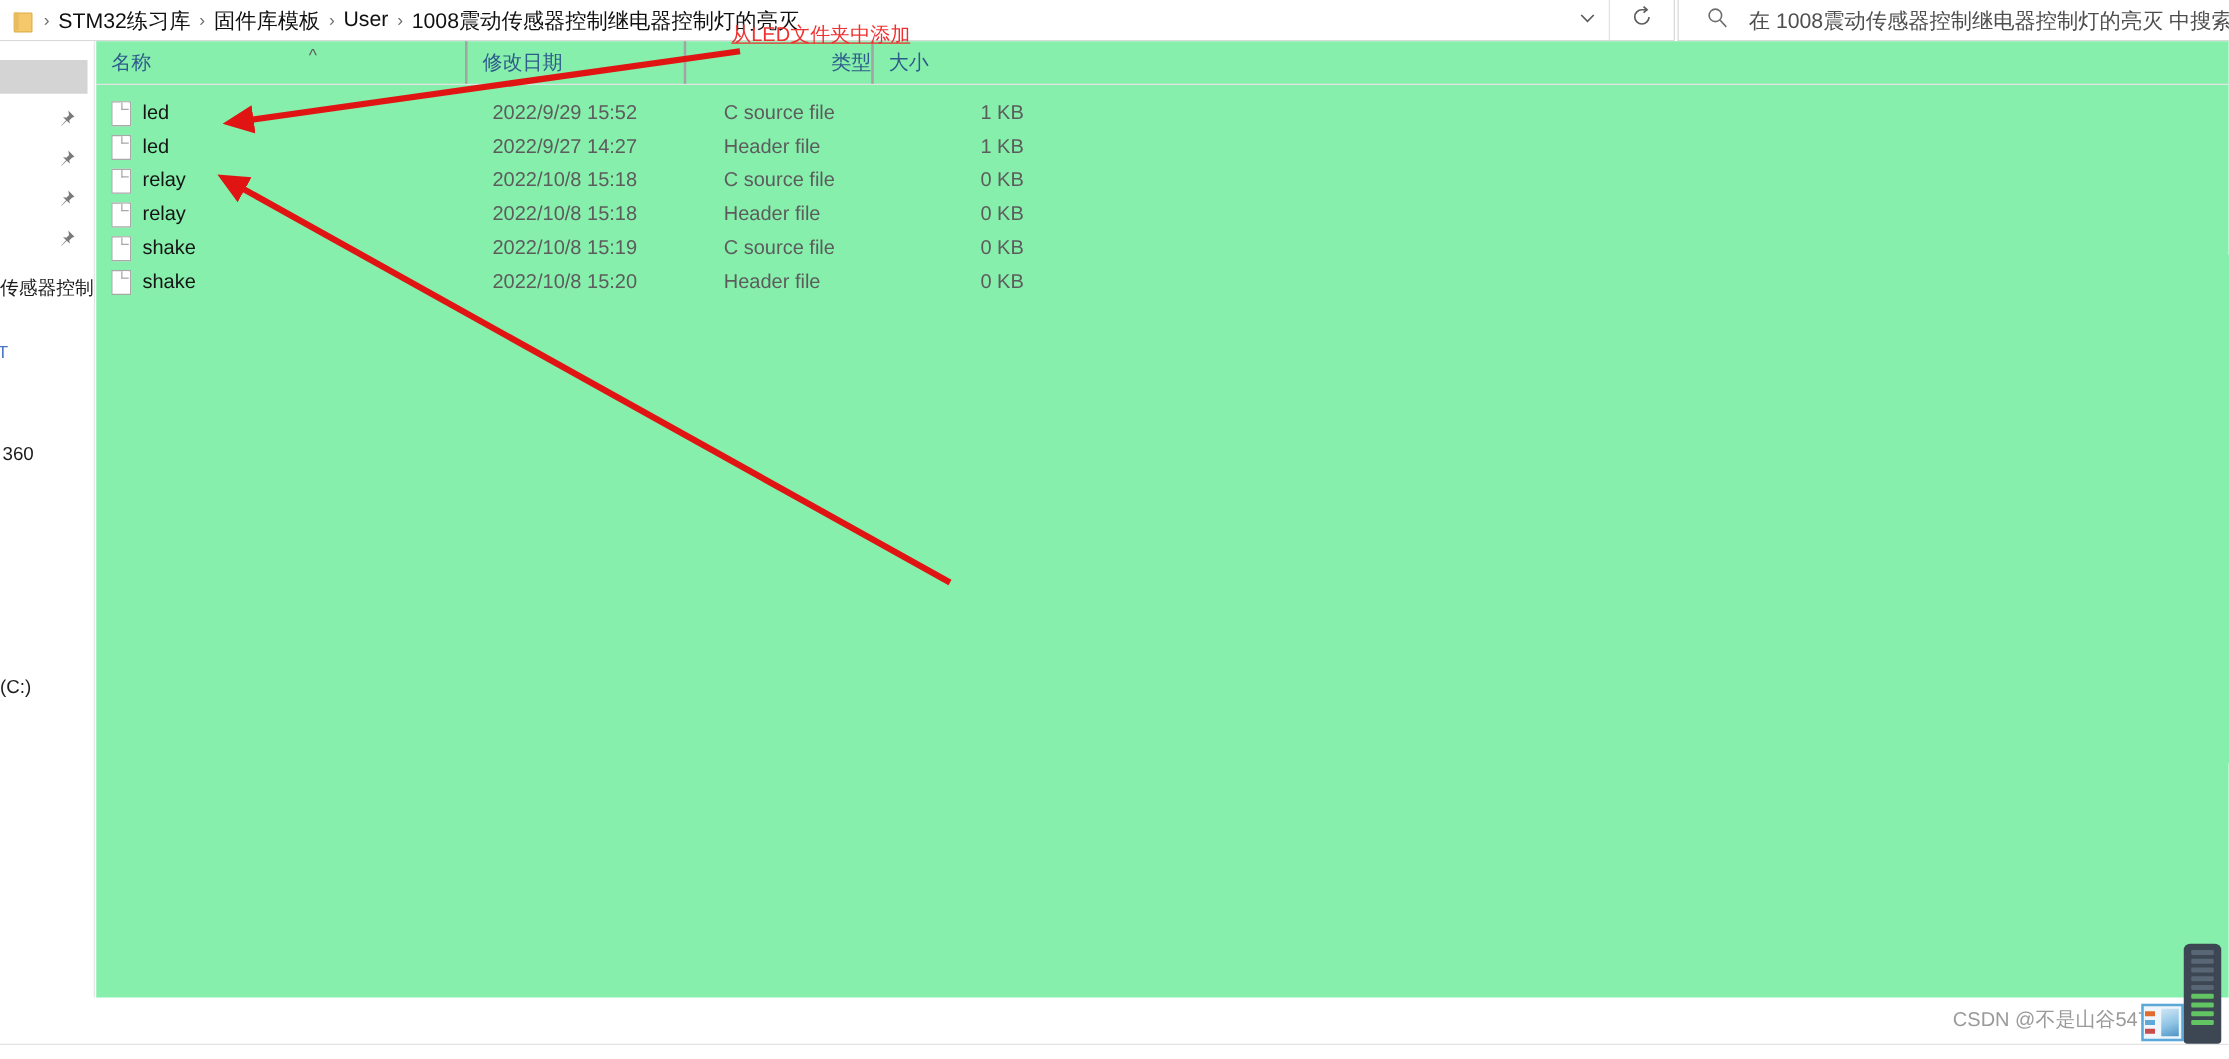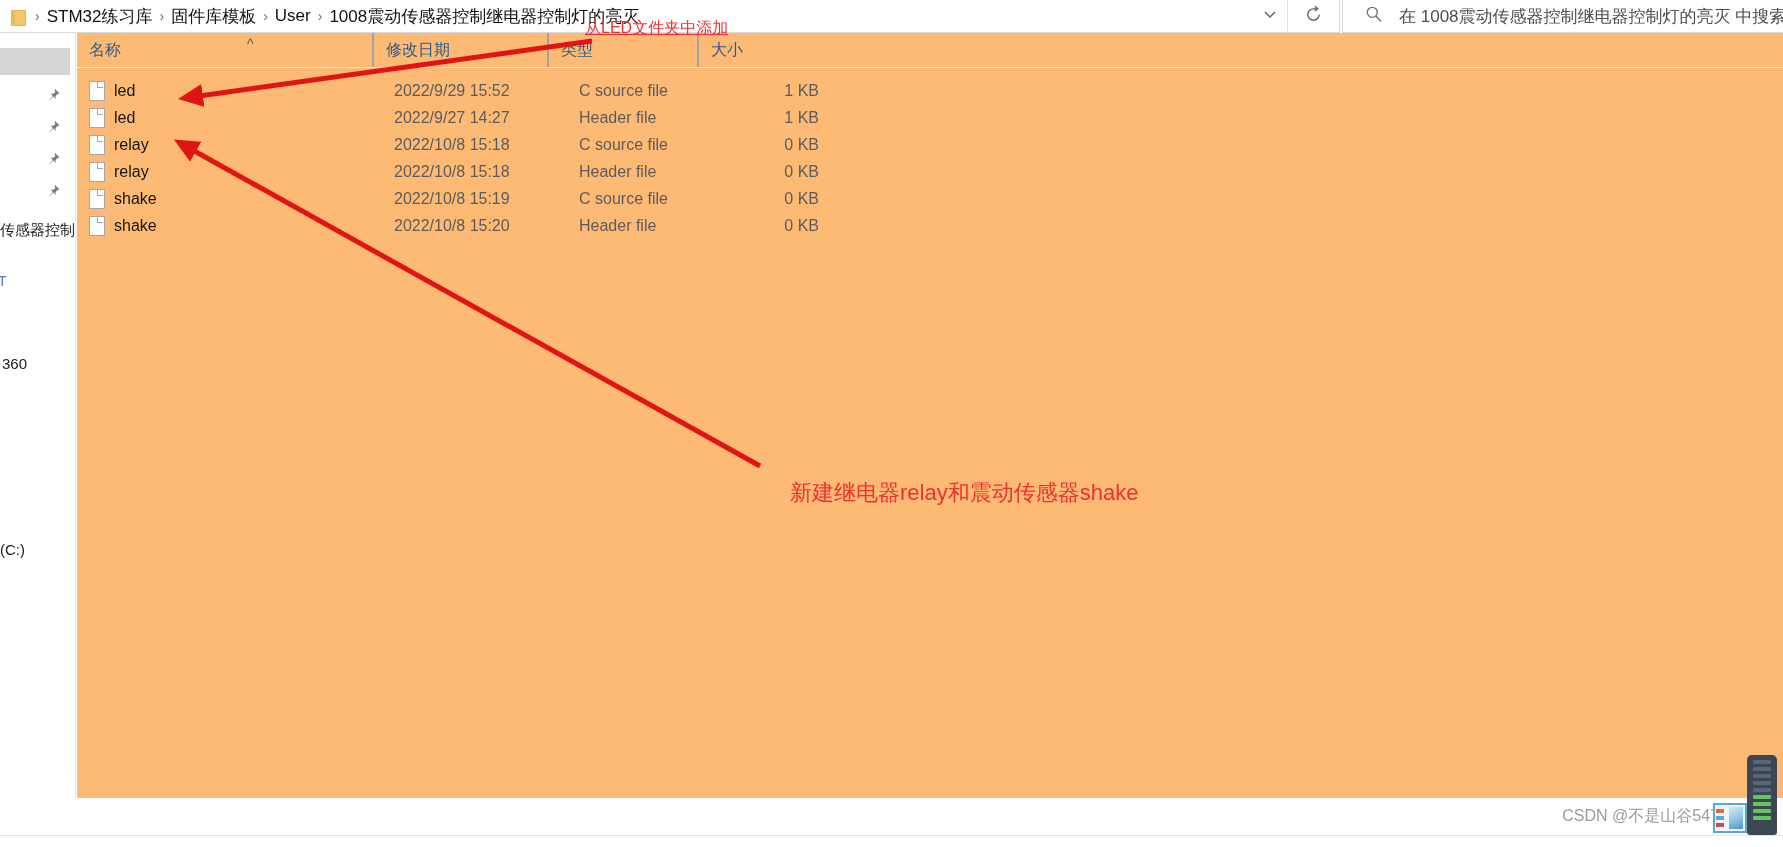--- a/index.html
+++ b/index.html
@@ -141,21 +141,21 @@
     left: -2px;
     font-size: 14px;
     color: #4a76c9;
   }
 
   
   .filepane {
     position: absolute;
     left: 77px; top: 33px;
     right: 0; bottom: 49px;
-    background: #fdba74;
+    background: #86efac;
     overflow: hidden;
   }
   .col-head {
     position: relative;
     height: 35px;
     border-bottom: 1px solid #e4e4e4;
     display: flex;
     align-items: flex-end;
   }
   .col-head .ch {
@@ -212,21 +212,21 @@
     border-left: 1px solid #a8a8a8;
     border-bottom: 1px solid #a8a8a8;
   }
   .cell-date { padding-left: 2px; margin-left: 20px; }
   .cell-type { padding-left: 12px; }
   .cell-size { text-align: right; padding-right: 18px; }
 
   
   .w-name { width: 295px; }
   .w-date { width: 175px; }
-  .w-type { width: 150px; }
+  .w-type { width: 150px; justify-content: flex-end; }
   .w-size { width: 120px; }
 
   
   .anno-svg {
     position: absolute;
     left: 0; top: 0;
     width: 1783px; height: 847px;
     pointer-events: none;
   }
   .anno-text {
@@ -467,21 +467,20 @@
         <polygon points="0,0.2 5,2.5 0,4.8" fill="#e11414"></polygon>
       </marker>
     </defs>
 
     <line x1="592" y1="41" x2="185" y2="98" stroke="#e11414" stroke-width="5" marker-end="url(#arrowhead)"></line>
 
     <line x1="760" y1="466" x2="180" y2="143" stroke="#e11414" stroke-width="5" marker-end="url(#arrowhead)"></line>
   </svg>
 
   <div class="anno-text anno-top">从LED文件夹中添加</div>
-  <div class="anno-text anno-bottom">新建继电器relay和震动传感器shake</div>
 
   <div class="statusbar"></div>
 
   <div class="watermark">CSDN @不是山谷547</div>
 
   <div class="wm-badge">
     <div class="b-left">
       <i style="background:#e06c2b"></i>
       <i style="background:#5fa8d8"></i>
       <i style="background:#c94b4b"></i>

